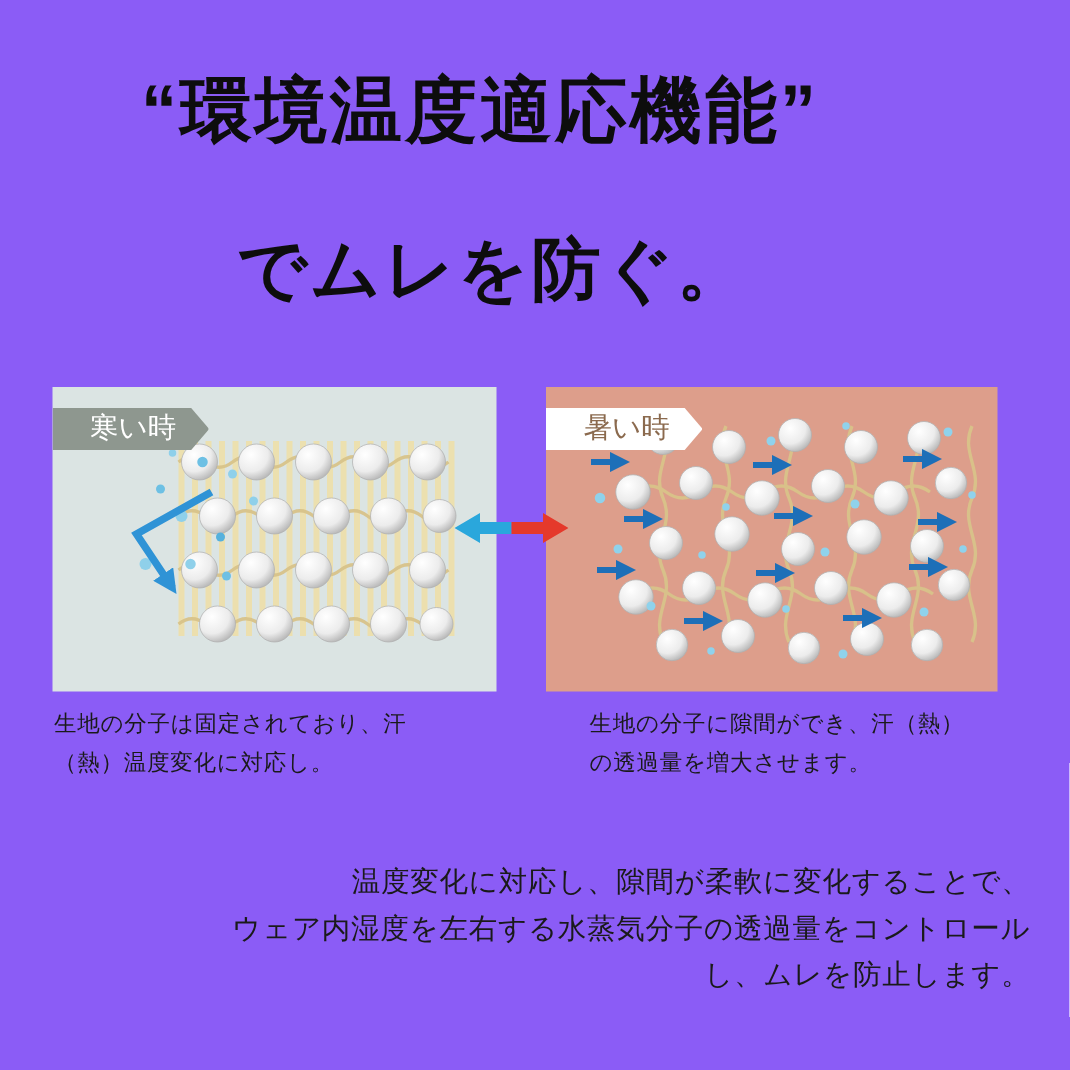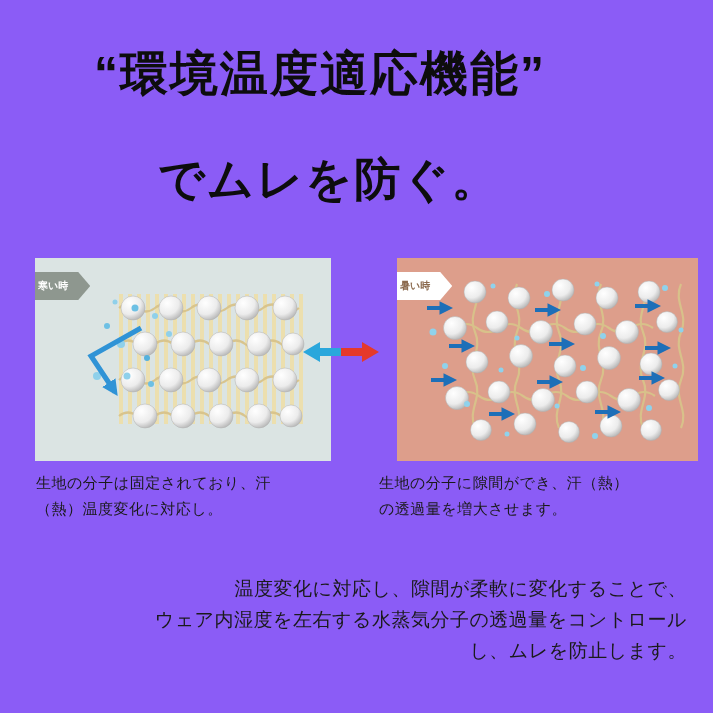--- a/index.html
+++ b/index.html
@@ -18,49 +18,49 @@
     color:#0d0d0d;
     white-space:nowrap;
     letter-spacing:2px;
   }
   .title-line.l1{left:94px;top:42px;font-size:48px;}
   .title-line.l2{left:158px;top:120px;font-size:46px;margin-top:29px;}
 
   
   .panel{position:absolute;top:258px;height:203px;}
   .panel.cold{left:35px;width:296px;background:#dbe4e3;}
-  .panel.hot{left:397px;width:301px;background:#dd9e8b;}
+  .panel.hot{left:364px;width:301px;background:#dd9e8b;}
   .panel svg{position:absolute;left:0;top:0;}
 
   .ribbon{
     position:absolute;left:0;top:14px;
     height:28px;line-height:28px;
-    padding:0 22px 0 3px;
-    font-size:10px;font-weight:bold;
+    padding:0 22px 0 25px;
+    font-size:19px;font-weight:normal;
     clip-path:polygon(0 0,calc(100% - 12px) 0,100% 50%,calc(100% - 12px) 100%,0 100%);
     z-index:3;
   }
   .ribbon.cold-ribbon{background:#8e978f;color:#ffffff;}
   .ribbon.hot-ribbon{background:#ffffff;color:#8b6a4e;}
 
   
   .transition-arrow{
     position:absolute;left:303px;top:340px;width:76px;height:24px;z-index:4;
   }
 
   
   .caption{
     position:absolute;top:470px;
     font-size:15px;line-height:1.75;
     color:#1a1a1a;
     white-space:pre-line;
     letter-spacing:0.5px;
   }
   .caption.cold-caption{left:36px;width:320px;}
-  .caption.hot-caption{left:379px;width:320px;font-family:Liberation Serif, serif;}
+  .caption.hot-caption{left:393px;width:320px;font-family:Liberation Serif, serif;}
 
   
   .description{
     position:absolute;left:47px;top:574px;width:640px;
     font-size:19px;line-height:1.62;
     color:#1a1a1a;
     white-space:pre-line;
     letter-spacing:0.5px;
     text-align:right;
   }

